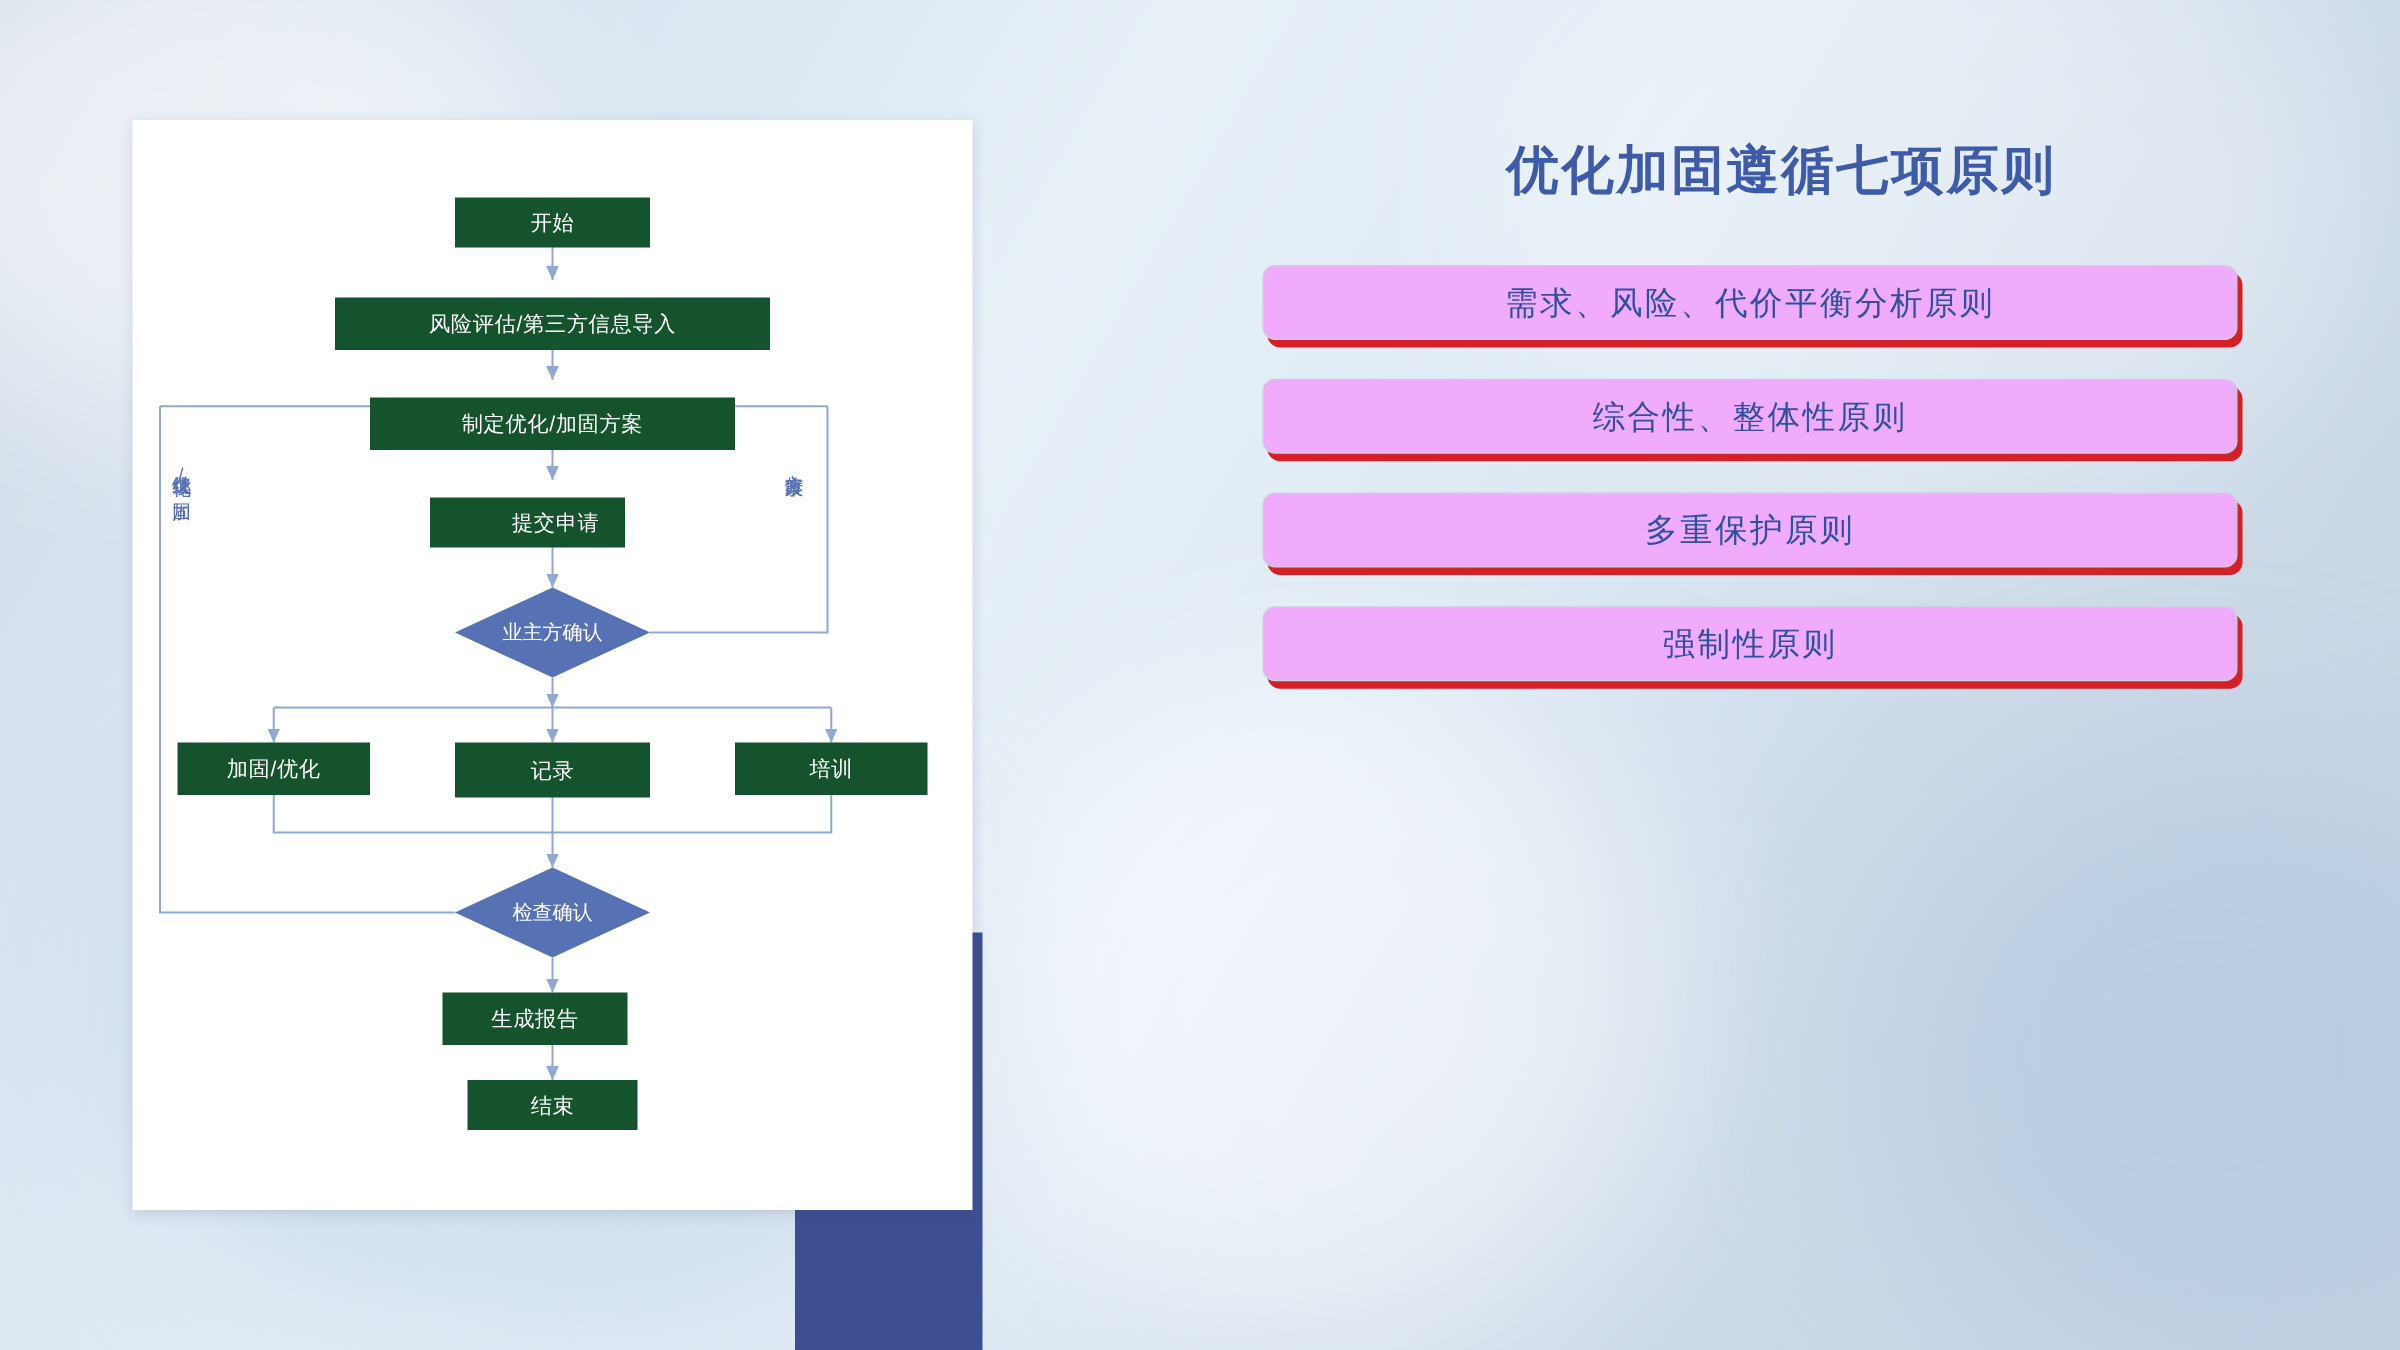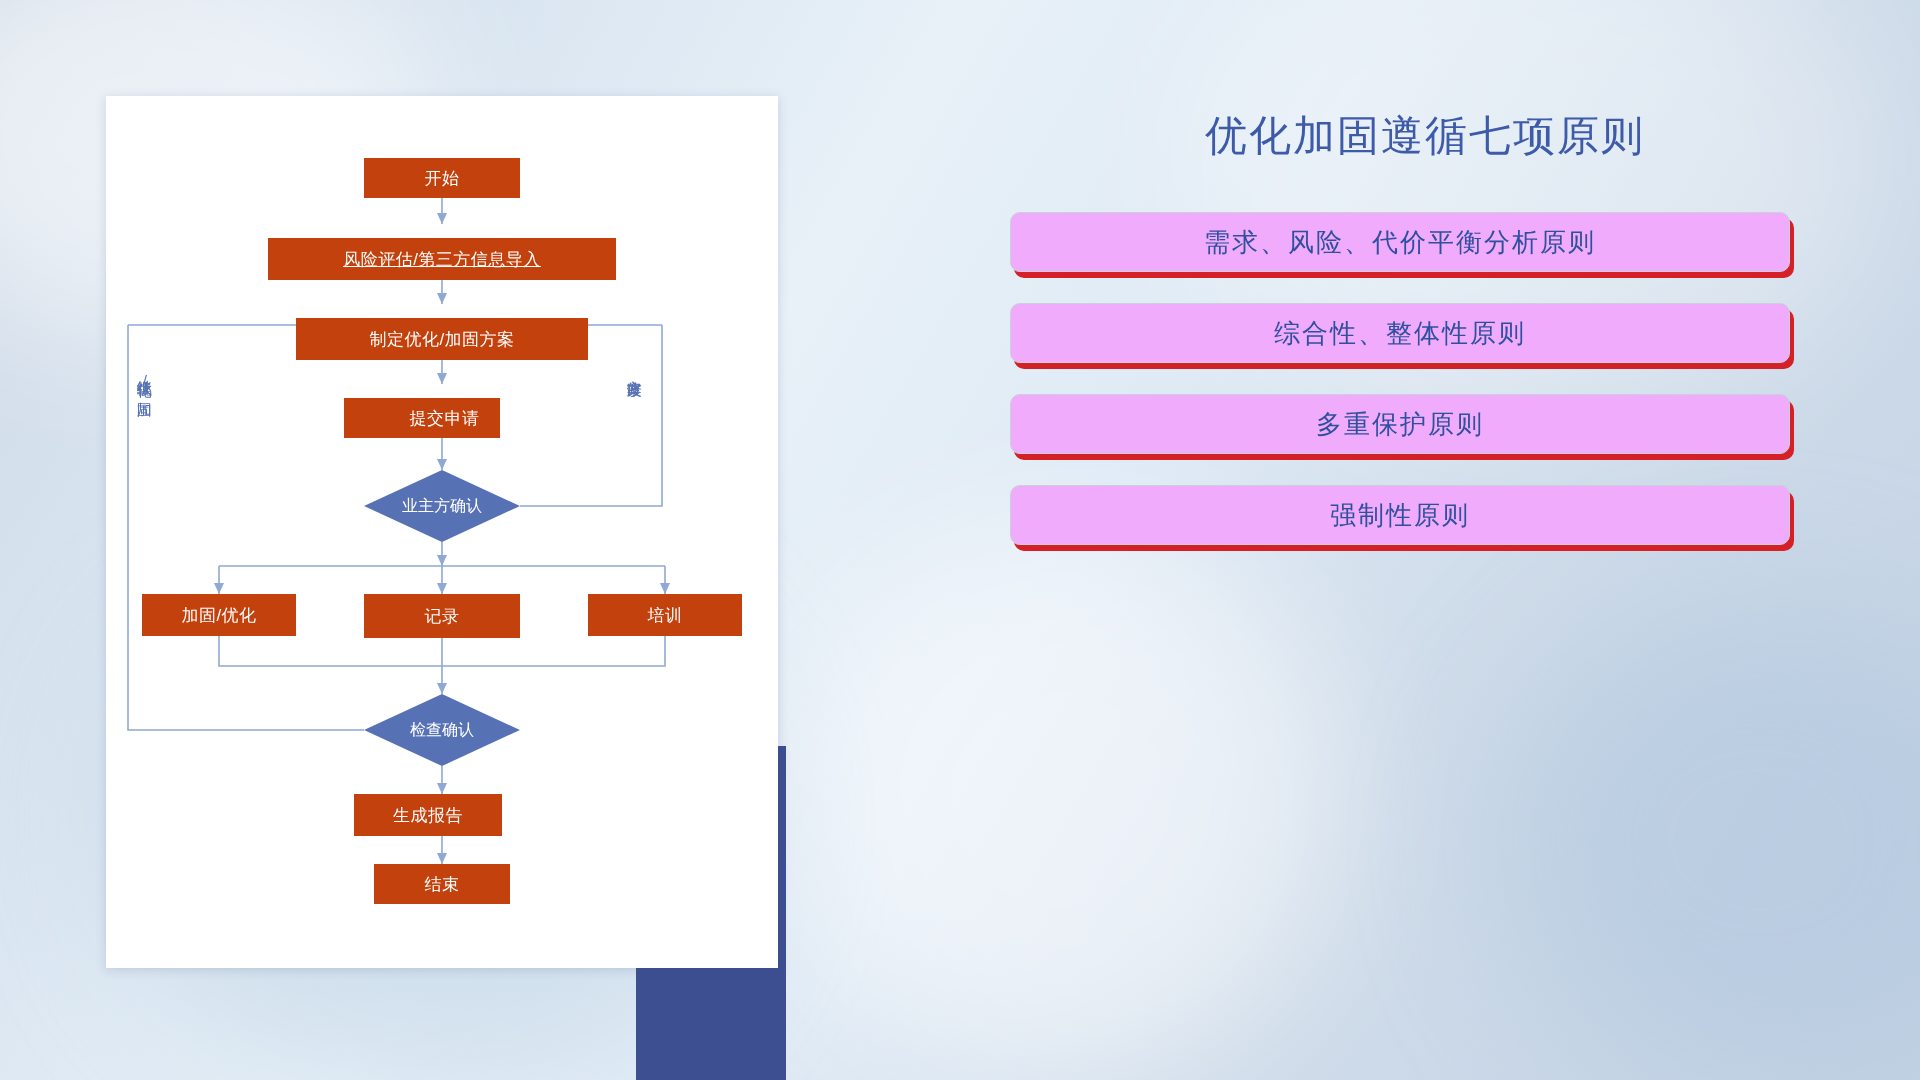--- a/index.html
+++ b/index.html
@@ -52,21 +52,21 @@
     background: #ffffff;
     box-shadow: 0 2px 10px rgba(60,80,120,0.18);
   }
   .flow-canvas {
     position: absolute;
     left: 0; top: 0;
     width: 672px; height: 872px;
   }
   .node {
     position: absolute;
-    background: #c2410c;
+    background: #14532d;
     color: #ffffff;
     font-size: 17px;
     display: flex;
     align-items: center;
     justify-content: center;
     text-align: left;
     letter-spacing: 0.5px;
     box-sizing: border-box;
   }
   .diamond-label {
@@ -93,21 +93,21 @@
   
   #right-panel {
     position: absolute;
     left: 1010px;
     top: 96px;
     width: 830px;
     height: 900px;
   }
   #panel-title {
     font-size: 42px;
-    font-weight: normal;
+    font-weight: bold;
     color: #3d5ba9;
     text-align: center;
     letter-spacing: 2px;
     margin-top: 12px;
   }
   .principle-list {
     margin-top: 48px;
   }
   .principle-item {
     position: relative;
@@ -212,21 +212,21 @@
       </g>
 
       <polygon points="336,374 414,410 336,446 258,410" fill="#5672b4"></polygon>
       <polygon points="336,598 414,634 336,670 258,634" fill="#5672b4"></polygon>
     </svg>
 
     <div class="node" style="left:258px; top:62px; width:156px; height:40px;">
       <span>开始</span>
     </div>
 
-    <div class="node" style="left:162px; top:142px; width:348px; height:42px;text-decoration:underline;">
+    <div class="node" style="left:162px; top:142px; width:348px; height:42px;">
       <span>风险评估/第三方信息导入</span>
     </div>
 
     <div class="node" style="left:190px; top:222px; width:292px; height:42px;">
       <span>制定优化/加固方案</span>
     </div>
 
     <div class="node" style="left:238px; top:302px; width:156px; height:40px;padding-left:45px;">
       <span>提交申请</span>
     </div>

